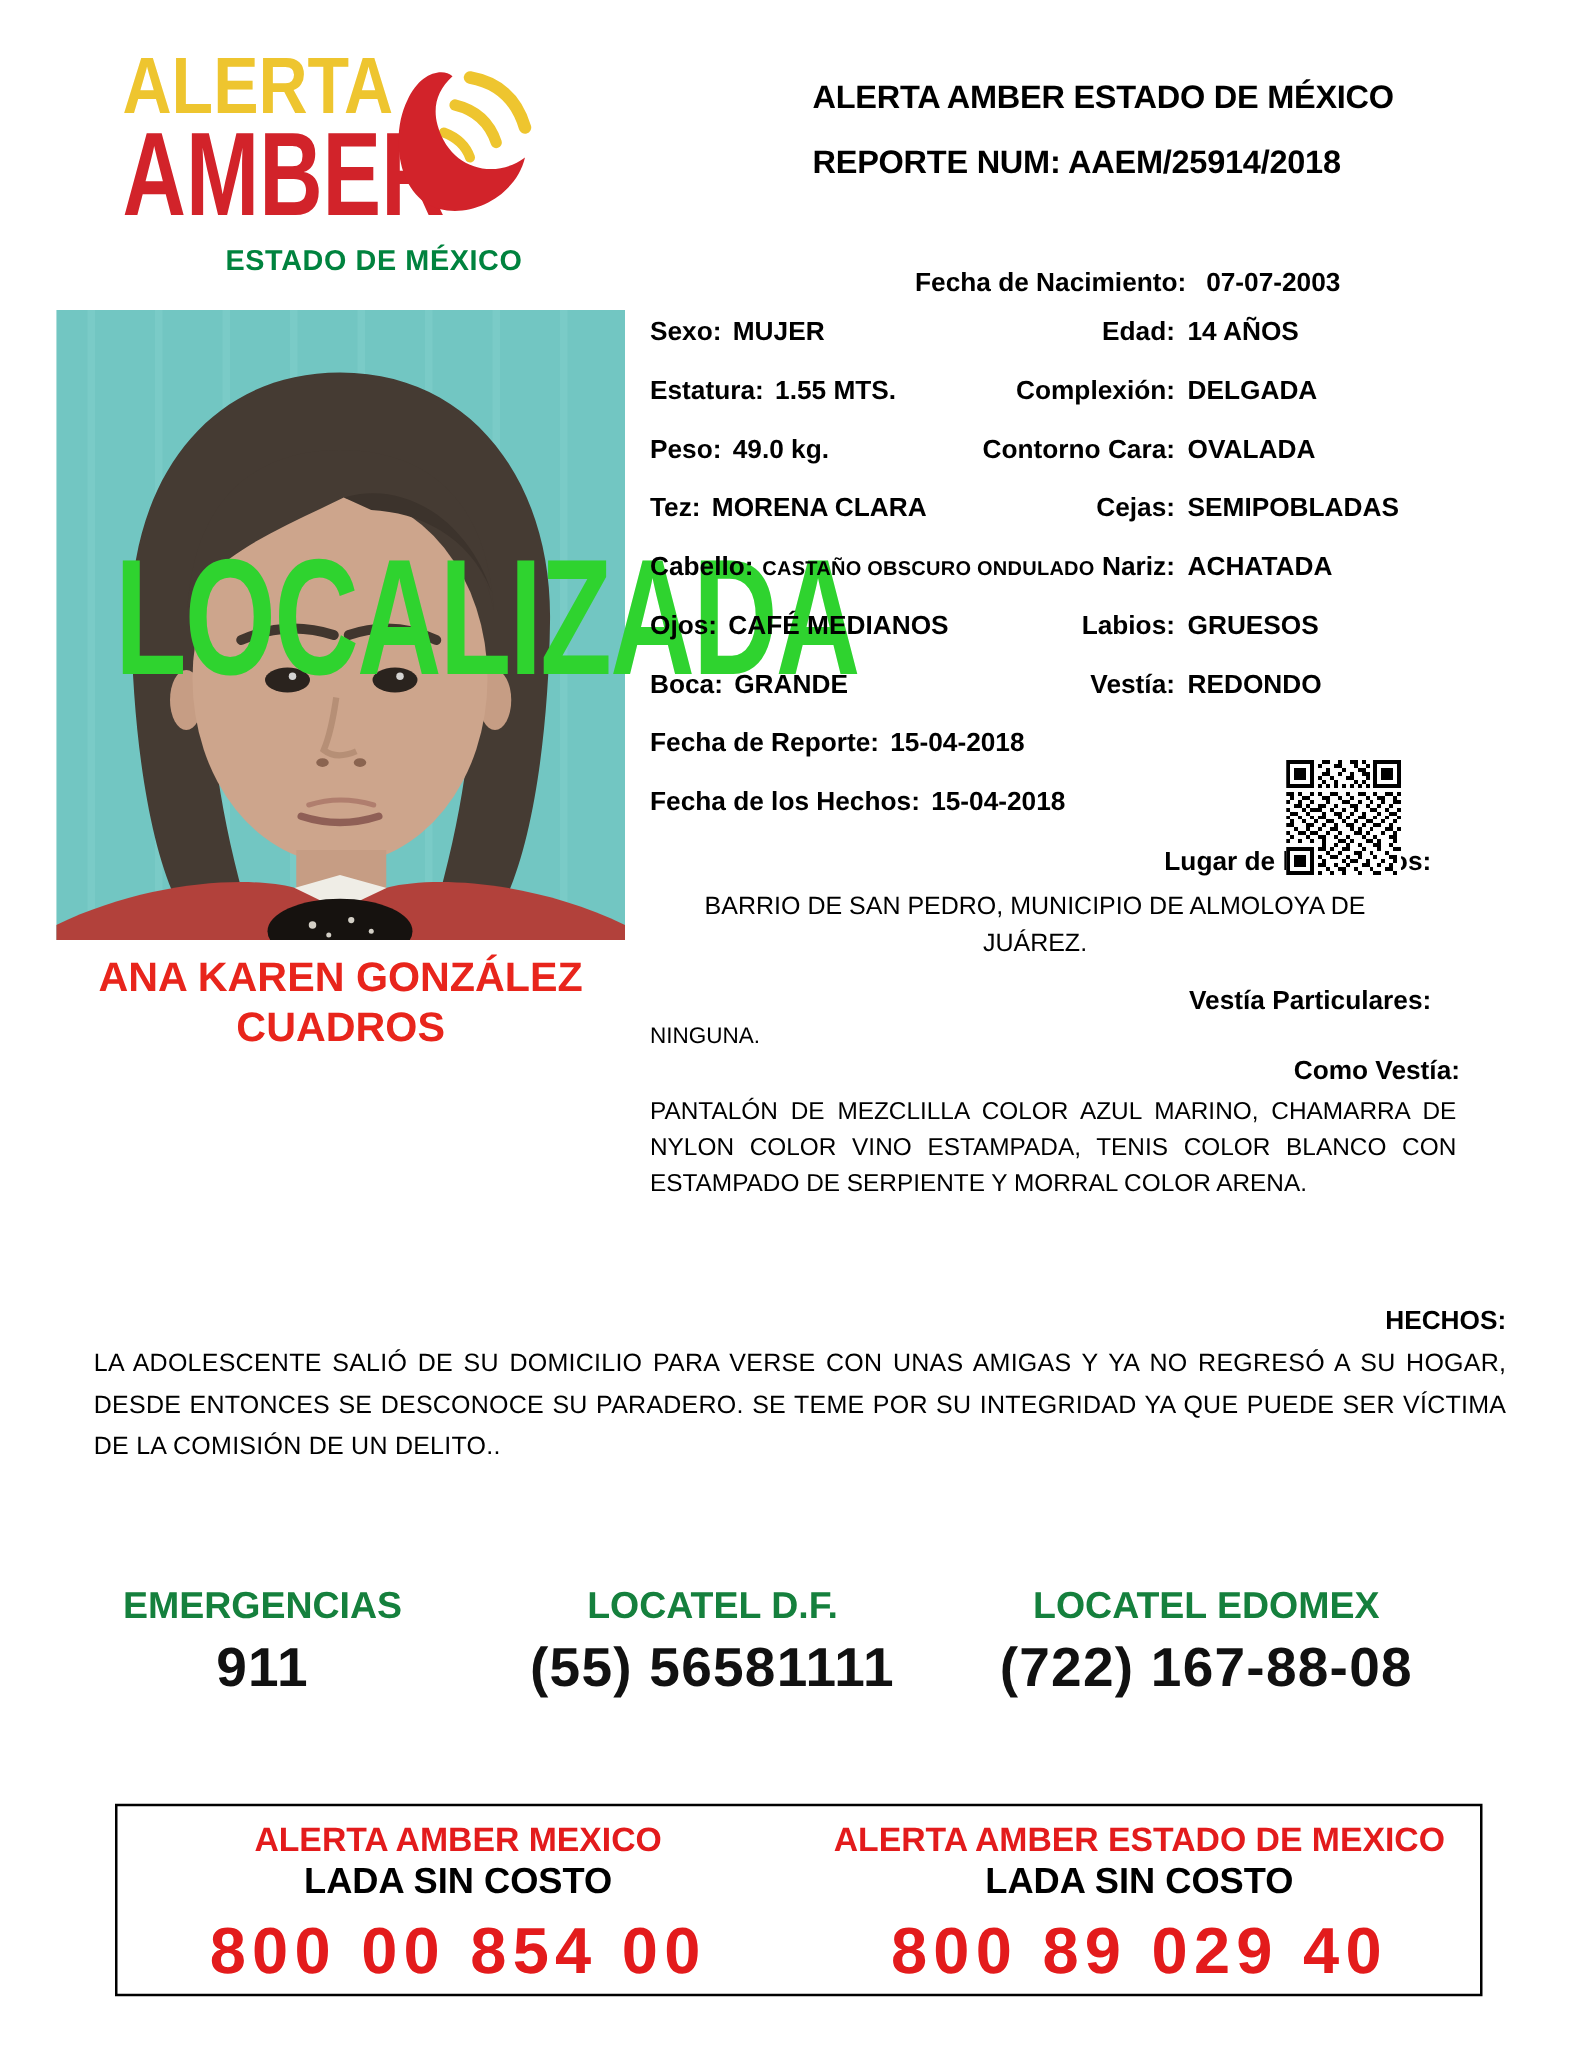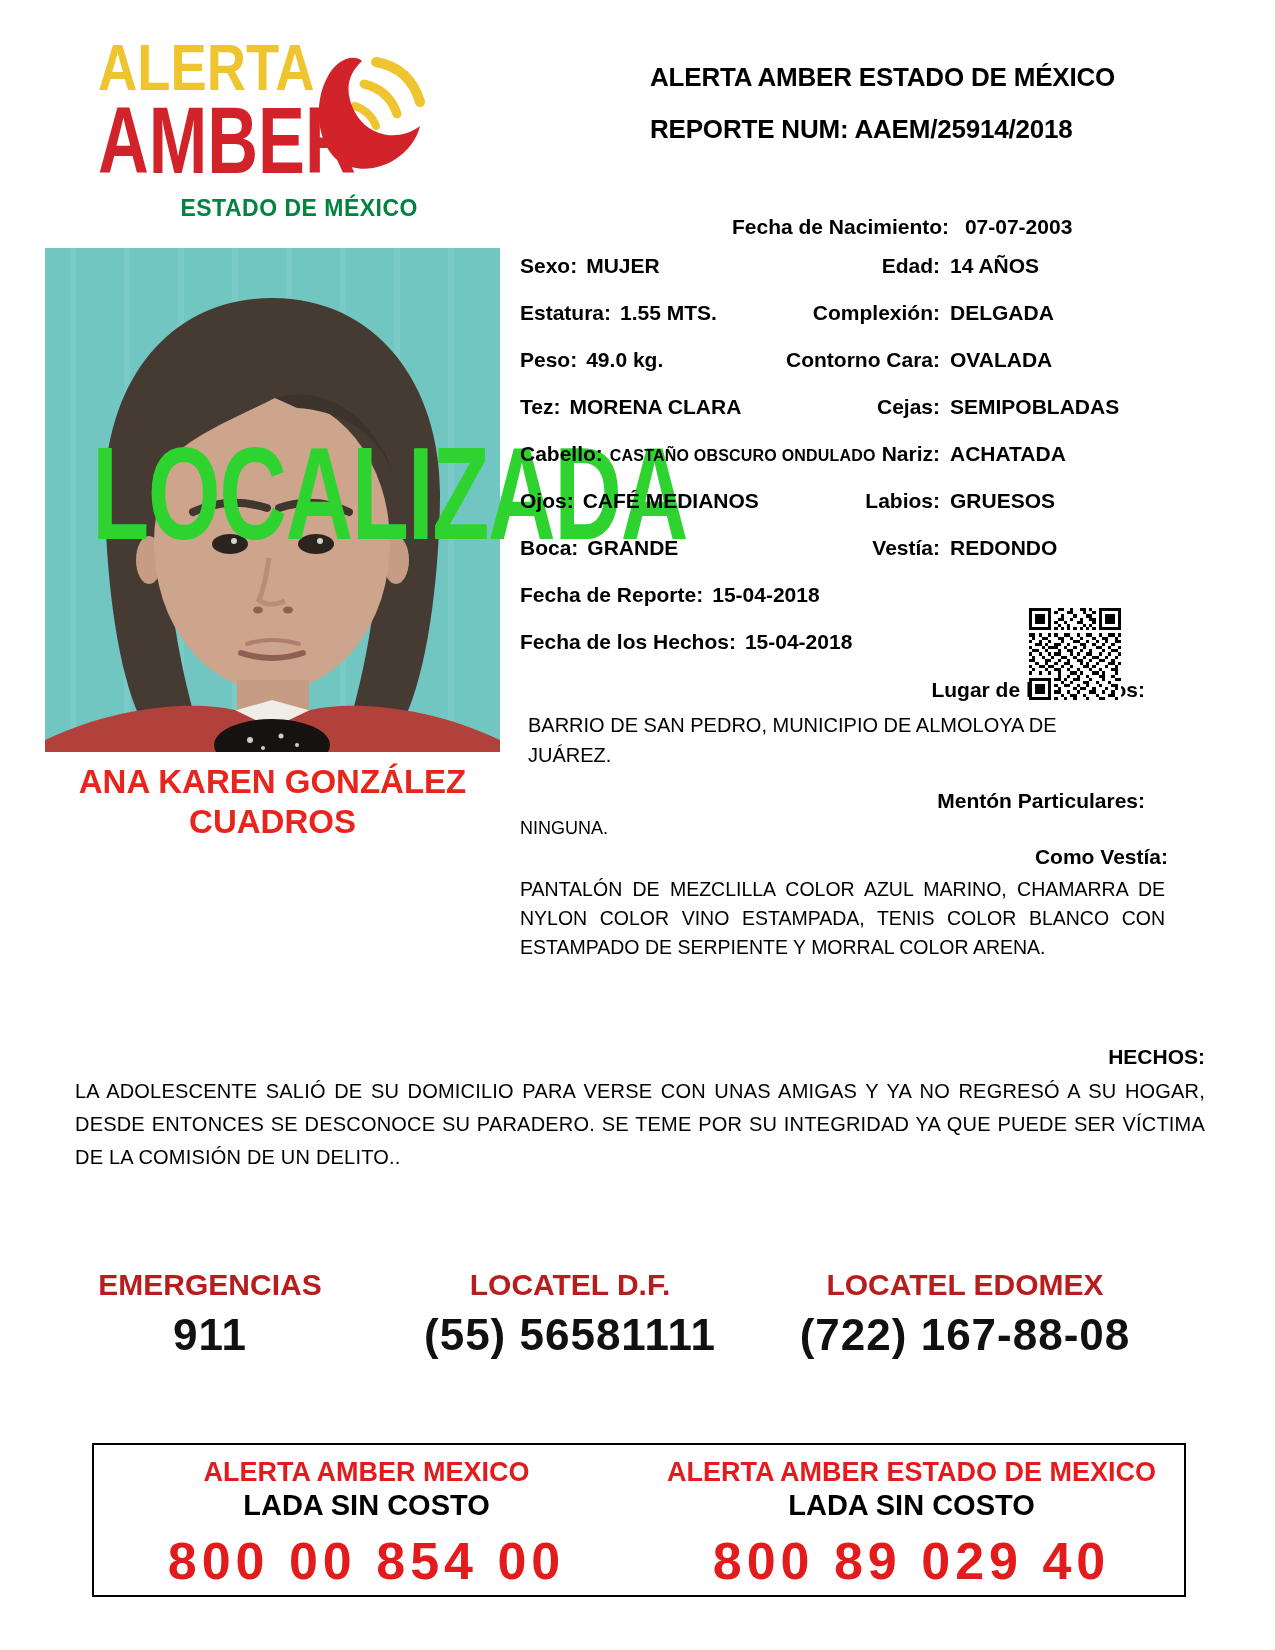--- a/index.html
+++ b/index.html
@@ -47,33 +47,33 @@
   .fright.r1 { left:212px; }
   .frow.cabello .lvalue { font-size:16px; letter-spacing:0.2px; margin-left:7px; }
   
   .qr { position:absolute; left:1029px; top:608px; width:92px; height:92px; z-index:5; }
   
   .sec { position:absolute; left:520px; z-index:3; }
   .sec-lugar  { top:678px; width:625px; }
   .sec-senas  { top:789px; width:625px; }
   .sec-vestia { top:845px; width:648px; }
   .sec-label { font-weight:bold; font-size:21px;text-align:right; }
-  .lugar-text  { font-size:20px; line-height:30px; margin-top:8px; padding-left:8px; width:600px; }
+  .lugar-text  { font-size:20px; line-height:30px; margin-top:8px; padding-left:8px; width:600px;text-align:center; }
   .senas-text  { font-size:18px; margin-top:5px; }
   .vestia-text { font-size:19.5px; line-height:29px; margin-top:6px; text-align:justify; width:645px; }
   
   .sec-hechos { position:absolute; left:75px; top:1045px; width:1130px; }
   .hechos-text { font-size:20px; line-height:33px; margin-top:6px; text-align:justify; letter-spacing:0.2px; }
   
   .contacts { position:absolute; left:0; top:1268px; width:1275px; height:120px; }
   .contact { position:absolute; text-align:center; top:0; }
   .contact.c1 { left:55px;  width:310px; }
   .contact.c2 { left:390px; width:360px; }
   .contact.c3 { left:760px; width:410px; }
-  .contact-title  { color:#b91c1c; font-weight:bold; font-size:30px; }
+  .contact-title  { color:#15803d; font-weight:bold; font-size:30px; }
   .contact-number { color:#111; font-weight:bold; font-size:44px; margin-top:8px; letter-spacing:1px; }
   
   .footer-box {
     position:absolute; left:92px; top:1443px; width:1090px; height:150px;
     border:2px solid #000; display:flex; background:#fff;
   }
   .fcol { flex:1; text-align:center; padding-top:12px; }
   .fcol-title  { color:#e31b1c; font-weight:bold; font-size:27px; }
   .fcol-sub    { color:#000;    font-weight:bold; font-size:29px; margin-top:1px; }
   .fcol-number { color:#e31b1c; font-weight:bold; font-size:52px; margin-top:9px; letter-spacing:5px; }
@@ -247,21 +247,21 @@
       <path d="M9 0h2v1H9zM13 0h1v1h-1zM16 0h2v1h-2zM19 0h1v1h-1zM8 1h1v1H8zM12 1h2v1h-2zM17 1h1v1h-1zM20 1h1v1h-1zM10 2h1v1h-1zM14 2h1v1h-1zM18 2h2v1h-2zM9 3h2v1H9zM13 3h1v1h-1zM16 3h1v1h-1zM19 3h2v1h-2zM8 4h1v1H8zM11 4h1v1h-1zM15 4h2v1h-2zM20 4h1v1h-1zM9 5h1v1H9zM12 5h1v1h-1zM17 5h1v1h-1zM19 5h1v1h-1zM8 6h1v1H8zM10 6h1v1h-1zM12 6h1v1h-1zM14 6h1v1h-1zM16 6h1v1h-1zM18 6h1v1h-1zM20 6h1v1h-1zM6 8h1v1H6zM6 10h1v1H6zM6 12h1v1H6zM6 14h1v1H6zM6 16h1v1H6zM6 18h1v1H6zM6 20h1v1H6zM0 8h2v1H0zM3 8h1v1H3zM8 8h1v1H8zM11 8h2v1h-2zM15 8h1v1h-1zM18 8h2v1h-2zM22 8h1v1h-1zM25 8h2v1h-2zM28 8h1v1h-1zM1 9h1v1H1zM4 9h2v1H4zM9 9h2v1H9zM13 9h1v1h-1zM16 9h1v1h-1zM20 9h1v1h-1zM23 9h2v1h-2zM27 9h1v1h-1zM0 10h1v1H0zM3 10h1v1H3zM10 10h1v1h-1zM14 10h2v1h-2zM18 10h1v1h-1zM21 10h1v1h-1zM24 10h1v1h-1zM27 10h2v1h-2zM2 11h2v1H2zM5 11h1v1H5zM8 11h2v1H8zM12 11h1v1h-1zM16 11h2v1h-2zM20 11h1v1h-1zM23 11h1v1h-1zM26 11h1v1h-1zM0 12h1v1H0zM4 12h1v1H4zM7 12h2v1H7zM11 12h1v1h-1zM14 12h1v1h-1zM17 12h1v1h-1zM21 12h2v1h-2zM25 12h1v1h-1zM28 12h1v1h-1zM1 13h2v1H1zM5 13h1v1H5zM9 13h1v1H9zM12 13h2v1h-2zM16 13h1v1h-1zM19 13h1v1h-1zM23 13h1v1h-1zM26 13h2v1h-2zM0 14h1v1H0zM3 14h1v1H3zM8 14h2v1H8zM13 14h1v1h-1zM15 14h1v1h-1zM18 14h2v1h-2zM22 14h1v1h-1zM25 14h1v1h-1zM28 14h1v1h-1zM1 15h1v1H1zM4 15h1v1H4zM7 15h1v1H7zM10 15h2v1h-2zM14 15h1v1h-1zM17 15h1v1h-1zM20 15h2v1h-2zM24 15h1v1h-1zM27 15h1v1h-1zM0 16h2v1H0zM5 16h1v1H5zM9 16h1v1H9zM12 16h1v1h-1zM15 16h2v1h-2zM19 16h1v1h-1zM22 16h2v1h-2zM26 16h1v1h-1zM2 17h1v1H2zM5 17h1v1H5zM8 17h1v1H8zM11 17h2v1h-2zM16 17h1v1h-1zM18 17h1v1h-1zM21 17h1v1h-1zM25 17h2v1h-2zM28 17h1v1h-1zM0 18h1v1H0zM3 18h2v1H3zM7 18h1v1H7zM10 18h1v1h-1zM13 18h1v1h-1zM17 18h2v1h-2zM20 18h1v1h-1zM24 18h1v1h-1zM27 18h1v1h-1zM1 19h1v1H1zM5 19h1v1H5zM8 19h2v1H8zM12 19h1v1h-1zM15 19h1v1h-1zM19 19h1v1h-1zM22 19h1v1h-1zM26 19h2v1h-2zM0 20h1v1H0zM3 20h1v1H3zM9 20h1v1H9zM13 20h2v1h-2zM16 20h1v1h-1zM20 20h2v1h-2zM23 20h1v1h-1zM27 20h1v1h-1zM9 21h1v1H9zM12 21h1v1h-1zM15 21h1v1h-1zM18 21h1v1h-1zM22 21h2v1h-2zM26 21h1v1h-1zM8 22h2v1H8zM11 22h1v1h-1zM14 22h2v1h-2zM19 22h1v1h-1zM23 22h1v1h-1zM27 22h2v1h-2zM10 23h1v1h-1zM13 23h1v1h-1zM17 23h2v1h-2zM21 23h1v1h-1zM25 23h1v1h-1zM8 24h1v1H8zM11 24h2v1h-2zM15 24h1v1h-1zM18 24h1v1h-1zM22 24h1v1h-1zM26 24h2v1h-2zM9 25h1v1H9zM14 25h1v1h-1zM16 25h2v1h-2zM20 25h1v1h-1zM24 25h1v1h-1zM27 25h1v1h-1zM8 26h2v1H8zM12 26h1v1h-1zM15 26h1v1h-1zM19 26h2v1h-2zM23 26h1v1h-1zM26 26h1v1h-1zM10 27h1v1h-1zM13 27h2v1h-2zM17 27h1v1h-1zM21 27h1v1h-1zM25 27h2v1h-2zM8 28h1v1H8zM11 28h1v1h-1zM14 28h1v1h-1zM18 28h1v1h-1zM22 28h2v1h-2zM27 28h1v1h-1z"></path>
     </g>
   </svg>
 
   <div class="sec sec-lugar">
     <div class="sec-label">Lugar de los Hechos:</div>
     <div class="lugar-text">BARRIO DE SAN PEDRO, MUNICIPIO DE ALMOLOYA DE JUÁREZ.</div>
   </div>
 
   <div class="sec sec-senas">
-    <div class="sec-label">Mentón Particulares:</div>
+    <div class="sec-label">Vestía Particulares:</div>
     <div class="senas-text">NINGUNA.</div>
   </div>
 
   <div class="sec sec-vestia">
     <div class="sec-label">Como Vestía:</div>
     <div class="vestia-text">PANTALÓN DE MEZCLILLA COLOR AZUL MARINO, CHAMARRA DE NYLON COLOR VINO ESTAMPADA, TENIS COLOR BLANCO CON ESTAMPADO DE SERPIENTE Y MORRAL COLOR ARENA.</div>
   </div>
 
   <div class="sec-hechos">
     <div class="sec-label">HECHOS:</div>

